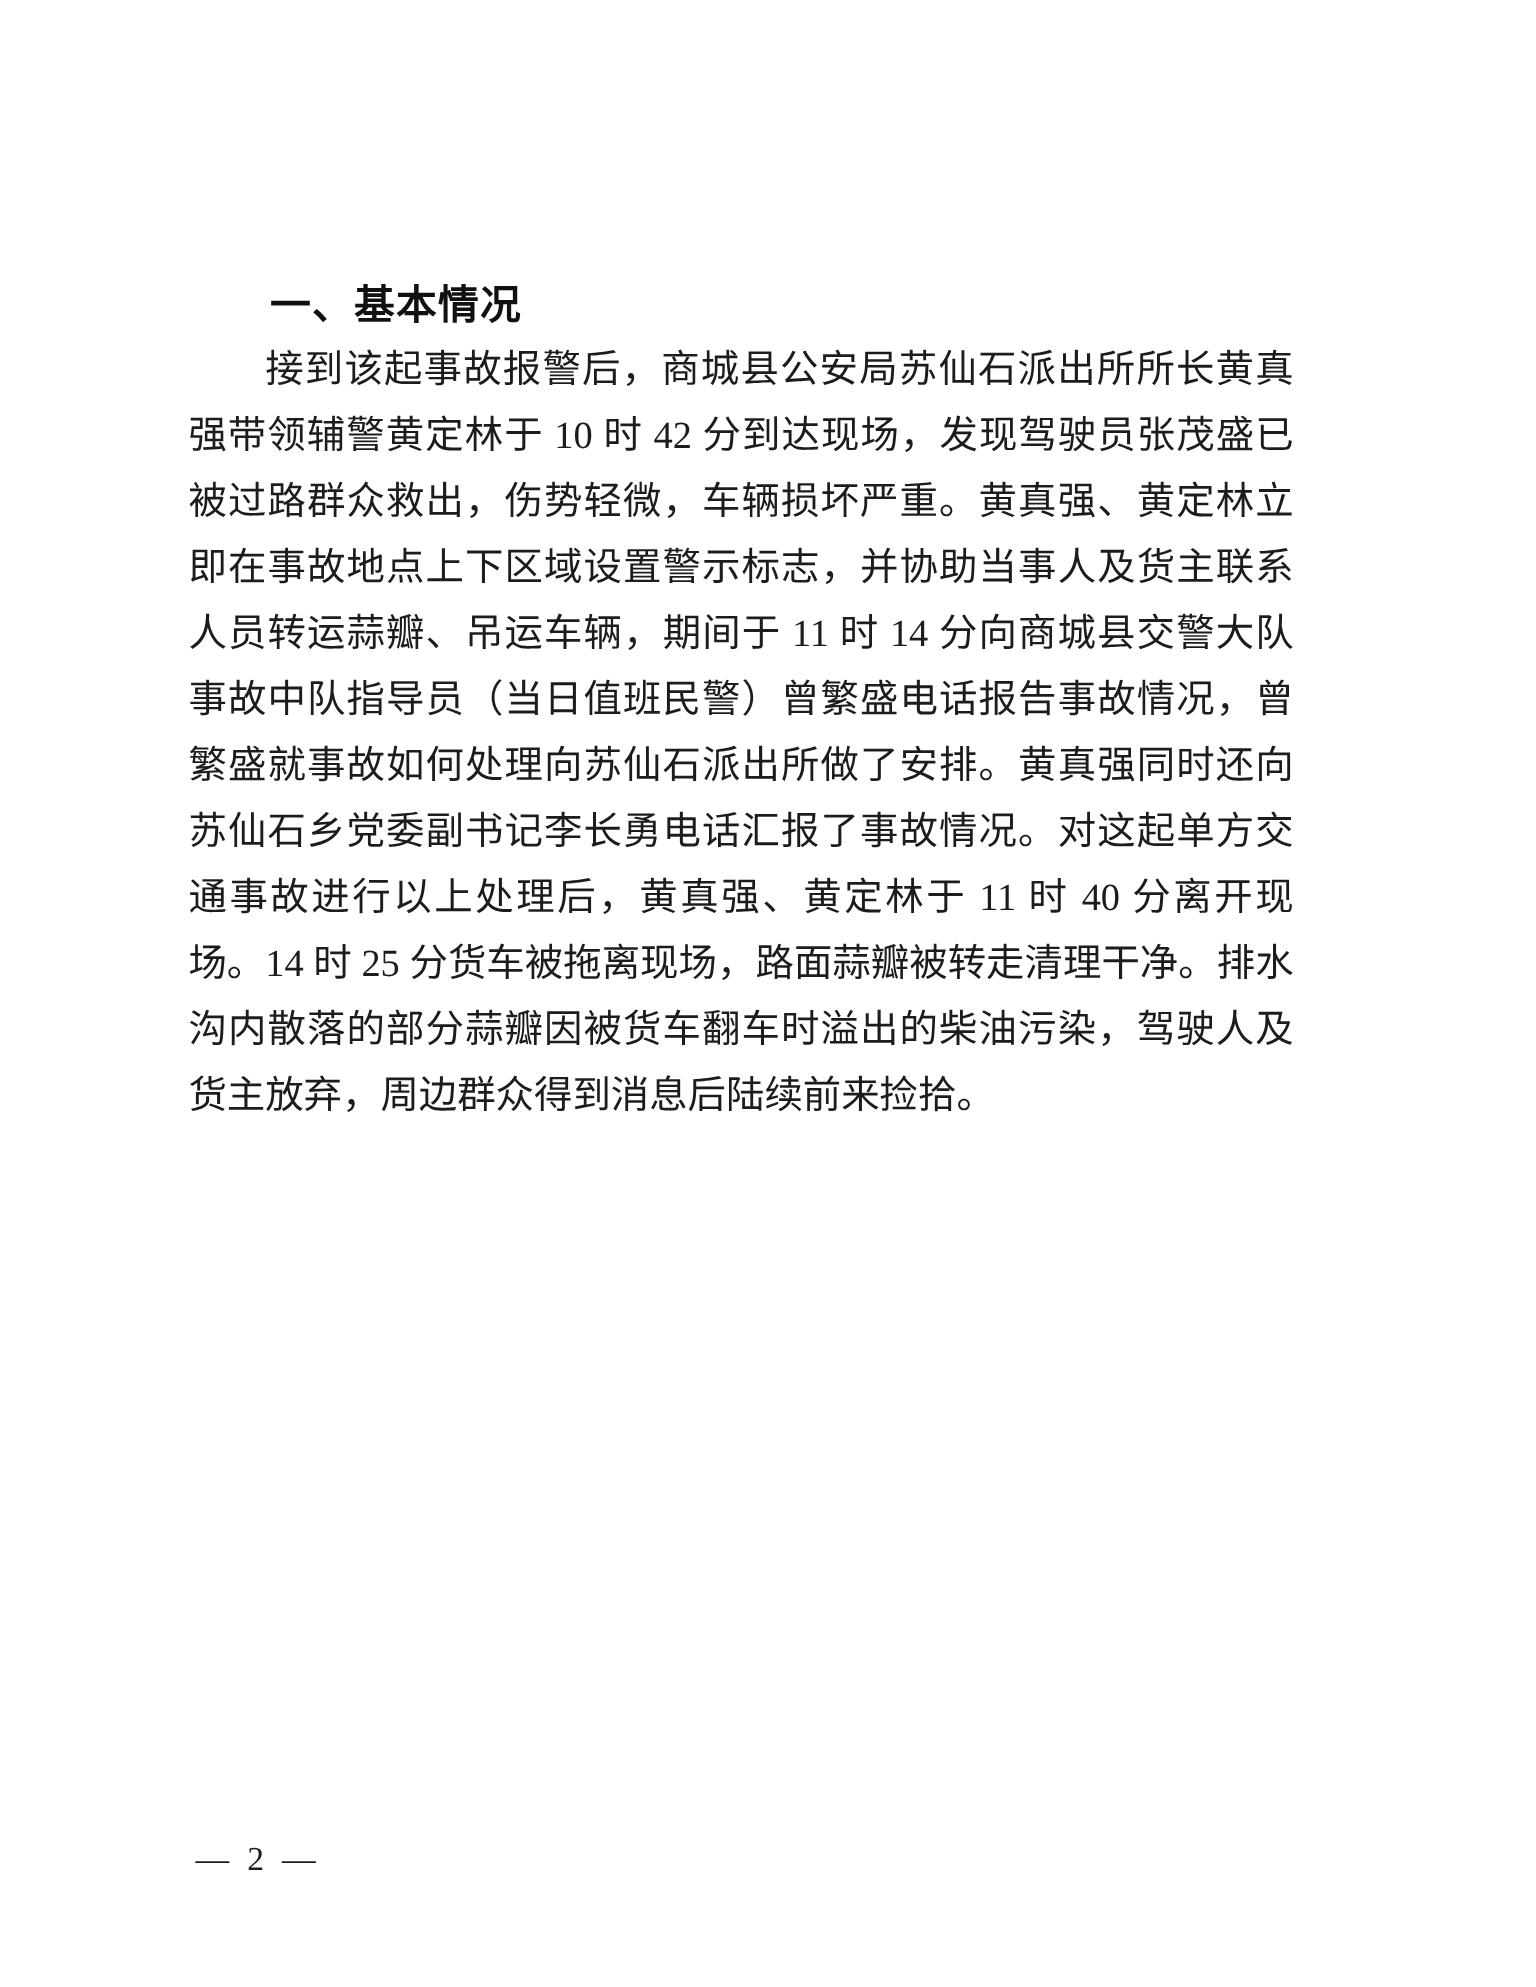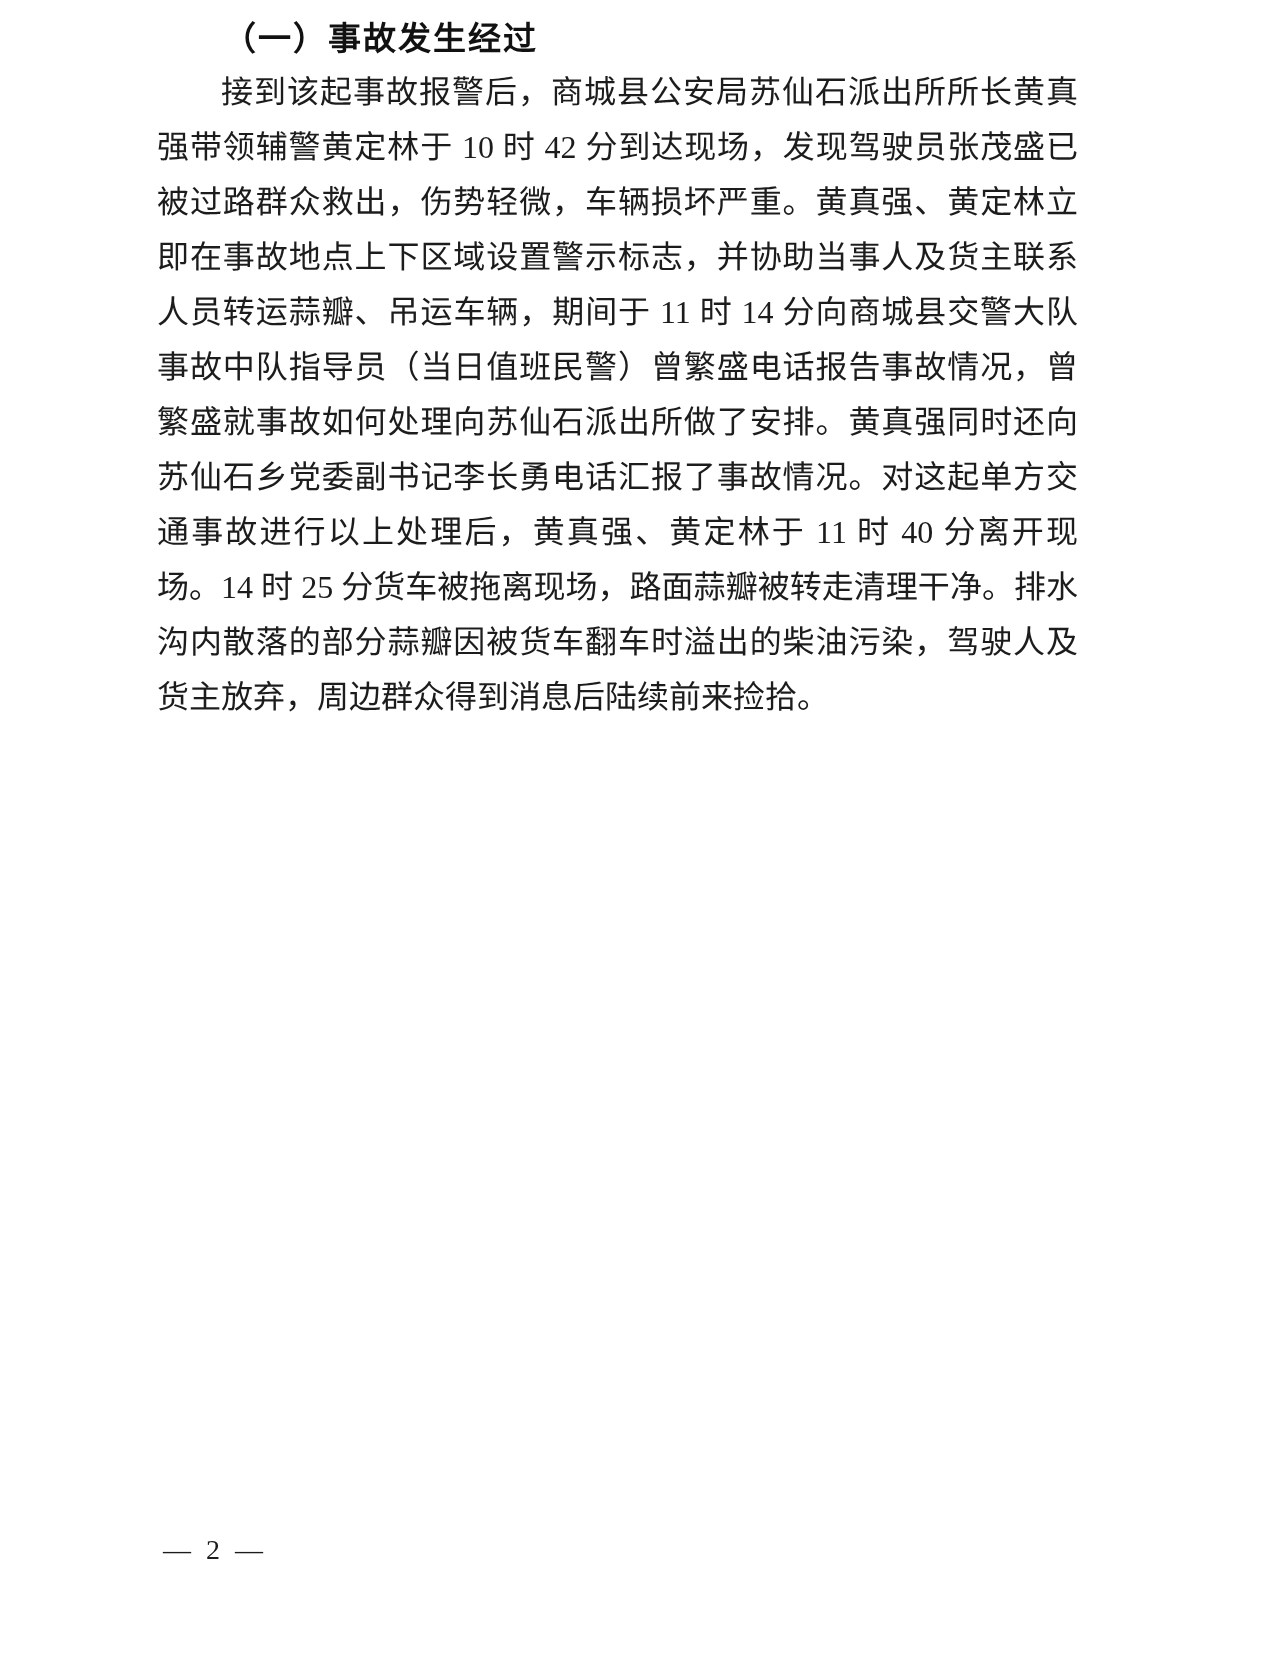--- a/index.html
+++ b/index.html
@@ -67,22 +67,22 @@
     font-family: "Liberation Serif", "DejaVu Serif", serif;
   }
 </style>
 </head>
 <body>
 
 <div class="page">
 
   <div class="content">
 
+    <div class="section-heading">一、基本情况</div>
 
-    <div class="subsection-heading">（一）事故发生经过</div>
 
     <div class="body-text">
       <p>接到该起事故报警后，商城县公安局苏仙石派出所所长黄真强带领辅警黄定林于 10 时 42 分到达现场，发现驾驶员张茂盛已被过路群众救出，伤势轻微，车辆损坏严重。黄真强、黄定林立即在事故地点上下区域设置警示标志，并协助当事人及货主联系人员转运蒜瓣、吊运车辆，期间于 11 时 14 分向商城县交警大队事故中队指导员（当日值班民警）曾繁盛电话报告事故情况，曾繁盛就事故如何处理向苏仙石派出所做了安排。黄真强同时还向苏仙石乡党委副书记李长勇电话汇报了事故情况。对这起单方交通事故进行以上处理后，黄真强、黄定林于 11 时 40 分离开现场。14 时 25 分货车被拖离现场，路面蒜瓣被转走清理干净。排水沟内散落的部分蒜瓣因被货车翻车时溢出的柴油污染，驾驶人及货主放弃，周边群众得到消息后陆续前来捡拾。</p>
     </div>
 
   </div>
 
   <div class="page-number">— 2 —</div>
 
 </div>

